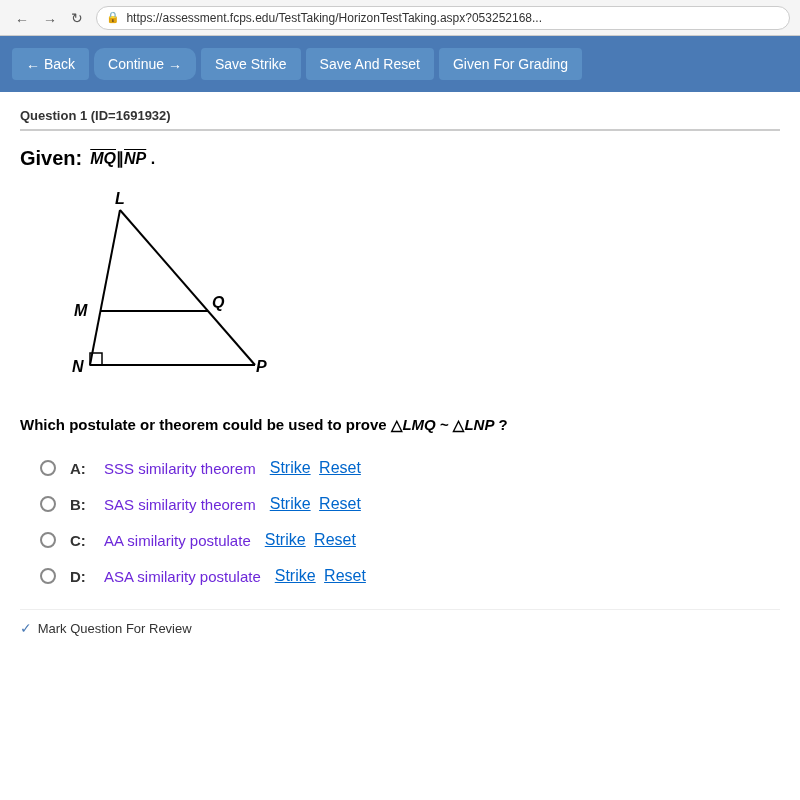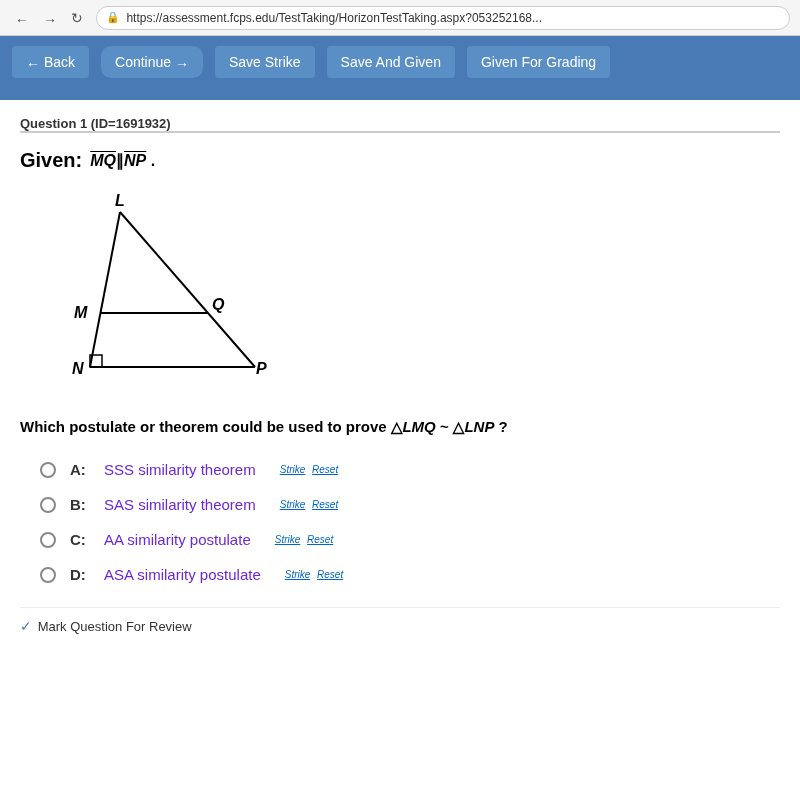--- a/index.html
+++ b/index.html
@@ -54,23 +54,23 @@
     .url-text {
       font-size: 12px;
       color: #333;
     }
 
     
     .toolbar {
       background: #4a7ab5;
       padding: 10px 12px;
       display: flex;
-      align-items: flex-start;
-      gap: 12px;
-      height: 64px;
+      align-items: center;
+      gap: 5px;
+      height: 56px;
     }
     .toolbar-btn {
       border: none;
       border-radius: 4px;
       padding: 8px 14px;
       font-size: 14px;
       cursor: pointer;
       font-weight: 500;
       white-space: nowrap;
     }
@@ -108,20 +108,21 @@
       margin: 0;
       padding: 16px 20px;
       height: calc(800px - 36px - 56px);
       overflow-y: auto;
     }
 
     .question-header {
       font-size: 13px;
       color: #333;
       border-bottom: 2px solid #ccc;
+      padding-bottom: 6px;
       margin-bottom: 16px;
       font-weight: bold;
     }
 
     .given-section {
       margin-bottom: 20px;
       font-size: 16px;
       font-weight: bold;
       display: flex;
       align-items: center;
@@ -187,24 +188,22 @@
       color: #333;
       min-width: 20px;
     }
 
     .answer-text {
       font-size: 15px;
       color: #6d28d9;
     }
 
     .strike-reset {
-      margin-left: 10px;
-      font-size: 10px;
+      font-size: 16px;
       color: #0066cc;
-      font-style: italic;
     }
 
     .strike-reset a {
       color: #0066cc;
       text-decoration: underline;
       cursor: pointer;
       margin-right: 4px;
     }
 
     
@@ -236,21 +235,21 @@
   <div class="address-bar">
     <span class="lock-icon">🔒</span>
     <span class="url-text">https://assessment.fcps.edu/TestTaking/HorizonTestTaking.aspx?053252168...</span>
   </div>
 </div>
 
 <div class="toolbar">
   <button class="toolbar-btn btn-back">← Back</button>
   <button class="toolbar-btn btn-continue">Continue →</button>
   <button class="toolbar-btn btn-save-answers">Save Strike</button>
-  <button class="toolbar-btn btn-save-exit">Save And Given</button>
+  <button class="toolbar-btn btn-save-exit">Save And Reset</button>
   <button class="toolbar-btn btn-submit">Given For Grading</button>
 </div>
 
 <div class="content">
 
   <div class="question-header">Question 1 (ID=1691932)</div>
 
   <div class="given-section">
     <span class="given-label">Given:</span>
     <span>

